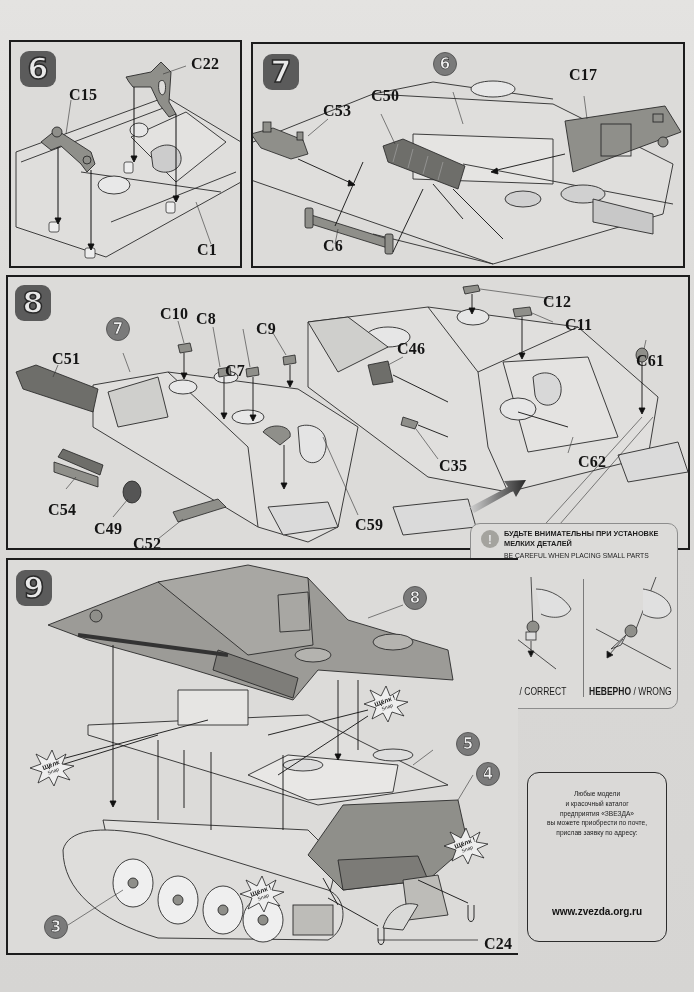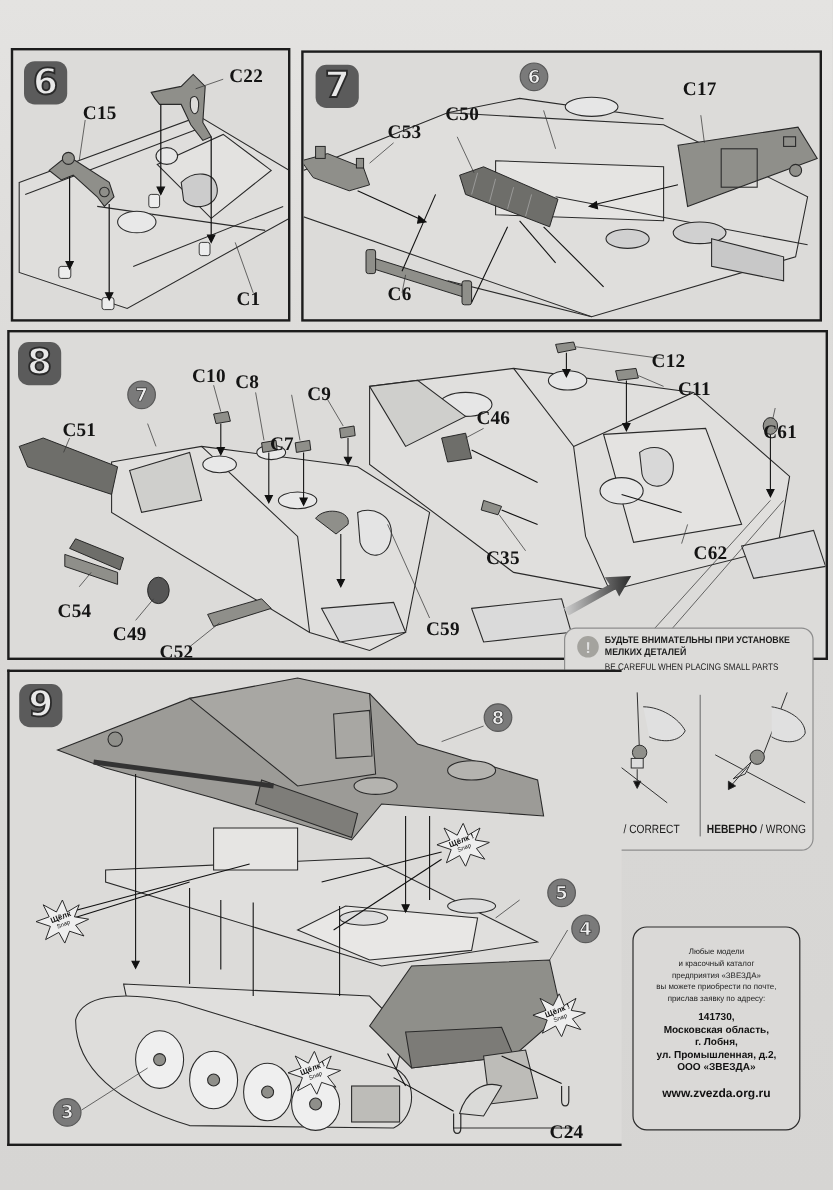--- a/index.html
+++ b/index.html
@@ -346,21 +346,21 @@
     <span class="part-label" style="left:217px; top:37px;margin-top:48px;">C7</span>
     <span class="part-label" style="left:248px; top:43px;">C9</span>
     <span class="part-label" style="left:44px; top:73px;">C51</span>
     <span class="part-label" style="left:40px; top:224px;">C54</span>
     <span class="part-label" style="left:86px; top:243px;">C49</span>
     <span class="part-label" style="left:125px; top:258px;">C52</span>
     <span class="part-label" style="left:347px; top:239px;">C59</span>
     <span class="part-label" style="left:535px; top:16px;">C12</span>
     <span class="part-label" style="left:557px; top:39px;">C11</span>
     <span class="part-label" style="left:389px; top:63px;">C46</span>
-    <span class="part-label" style="left:397px; top:180px;">C35</span>
+    <span class="part-label" style="left:431px; top:180px;">C35</span>
     <span class="part-label" style="left:570px; top:176px;">C62</span>
     <span class="part-label" style="left:628px; top:75px;">C61</span>
   </div>
 
   <div id="warning-box">
     <div class="warn-icon">!</div>
     <div class="warn-ru">БУДЬТЕ ВНИМАТЕЛЬНЫ ПРИ УСТАНОВКЕ МЕЛКИХ ДЕТАЛЕЙ</div>
     <div class="warn-en">BE CAREFUL WHEN PLACING SMALL PARTS</div>
     <svg style="position:absolute;left:0;top:45px;" width="208" height="115" viewBox="0 0 208 115">
       <g stroke="#2a2a2a" stroke-width="0.8" fill="none">
@@ -472,21 +472,21 @@
         <line x1="425" y1="190" x2="405" y2="205"></line>
         <line x1="465" y1="215" x2="450" y2="240"></line>
         <line x1="60" y1="365" x2="115" y2="330"></line>
       </g>
     </svg>
     <div class="step-badge" style="left:8px; top:10px;">9</div>
     <div class="ref-badge" style="left:395px; top:26px;">8</div>
     <div class="ref-badge" style="left:448px; top:172px;">5</div>
     <div class="ref-badge" style="left:468px; top:202px;">4</div>
     <div class="ref-badge" style="left:36px; top:355px;">3</div>
-    <span class="part-label" style="left:450px; top:375px;">C24</span>
+    <span class="part-label" style="left:476px; top:375px;">C24</span>
 
     <div class="snap" style="left:356px; top:126px;">
       <svg width="44" height="36" viewBox="0 0 44 36">
           <path d="M22 0 L26 10 L36 4 L32 14 L44 16 L33 21 L40 30 L28 26 L24 36 L19 27 L8 33 L12 22 L0 18 L11 14 L6 4 L17 10 Z" fill="#eeeeee" stroke="#222" stroke-width="0.8"></path>
         </svg>
       <div class="snap-text"><span>Щёлк !</span><span class="snap-sub">Snap</span></div>
     </div>
     <div class="snap" style="left:22px; top:190px;">
       <svg width="44" height="36" viewBox="0 0 44 36">
           <path d="M22 0 L26 10 L36 4 L32 14 L44 16 L33 21 L40 30 L28 26 L24 36 L19 27 L8 33 L12 22 L0 18 L11 14 L6 4 L17 10 Z" fill="#eeeeee" stroke="#222" stroke-width="0.8"></path>
@@ -508,23 +508,16 @@
   </div>
 
   <div id="address-box">
     <div class="small">
       <div>Любые модели</div>
       <div>и красочный каталог</div>
       <div>предприятия «ЗВЕЗДА»</div>
       <div>вы можете приобрести по почте,</div>
       <div>прислав заявку по адресу:</div>
     </div>
-    <div class="addr">
-      <div>141730,</div>
-      <div>Московская область,</div>
-      <div>г. Лобня,</div>
-      <div>ул. Промышленная, д.2,</div>
-      <div>ООО «ЗВЕЗДА»</div>
-    </div>
     <div class="web">www.zvezda.org.ru</div>
   </div>
 
 </div>
 
 </body></html>

